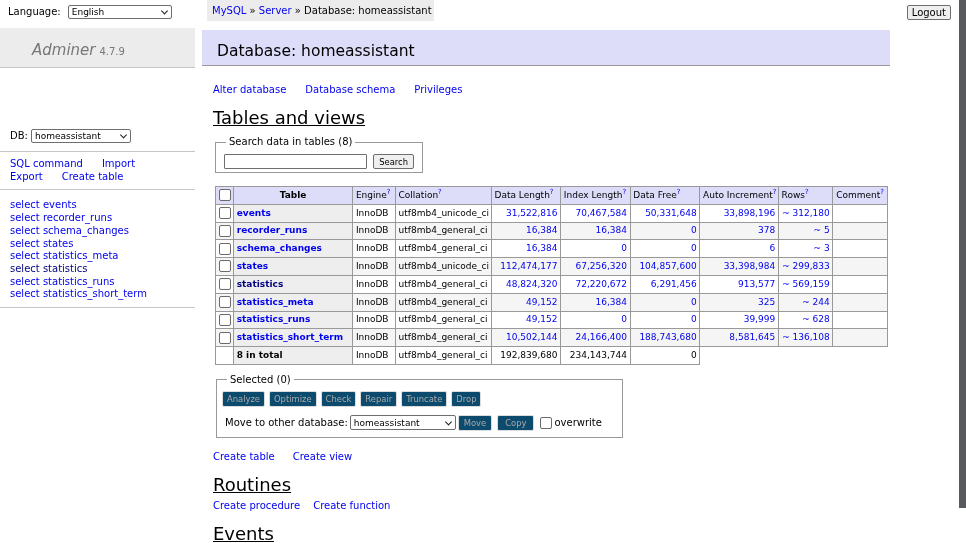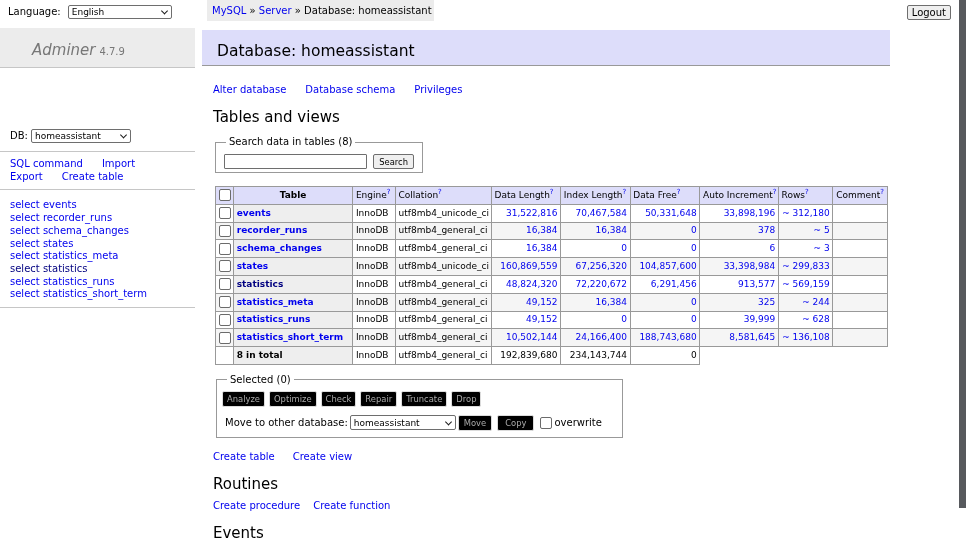--- a/index.html
+++ b/index.html
@@ -32,21 +32,21 @@
   .chev {
     position: absolute; right: 5px; top: 50%; pointer-events: none;
     width: 4px; height: 4px; border: solid #1a1a1a; border-width: 0 1.6px 1.6px 0;
     transform: translateY(-72%) rotate(45deg);
   }
   button {
     font-family: inherit; font-size: 8.4px; color: #000; line-height: 12px;
     background: #efefef; border: 1px solid #6e6e6e; border-radius: 2px;
     padding: 0 5px; margin: 0; height: 15px; box-sizing: border-box; cursor: pointer;
   }
-  button:disabled { color: #ababab; background: #000000; border-color: #dcdcdc; cursor: default; }
+  button:disabled { color: #ababab; background: #0c4a6e; border-color: #dcdcdc; cursor: default; }
   input[type="text"] {
     font-family: inherit; font-size: 9px; background: #fff; color: #000;
     border: 1px solid #6e6e6e; border-radius: 1px; padding: 0 2px; margin: 0;
     height: 15px; box-sizing: border-box;
   }
   input[type="checkbox"] {
     -webkit-appearance: none; appearance: none; margin: 0; vertical-align: middle;
     width: 10px; height: 10px; background: #fff;
     border: 1px solid #6b6b6b; border-radius: 2px;
   }
@@ -73,21 +73,21 @@
     margin: 0 0 18px -11px; background: #ddddfa; border-bottom: 1px solid #999;
     font-size: 15.5px; font-weight: normal; color: #000;
     padding: 12px 15px 5px; line-height: 18px;
   }
   .plinks { margin: 0; line-height: 12px; }
   .plinks a { margin-right: 19px; }
   .plinks.tight a { margin-right: 13px; }
   #create-links { margin-top: 13px; }
   #create-links a { margin-right: 18px; }
   #routine-links { margin-top: 8px; }
-  #content h3 { font-size: 15px; font-weight: normal; margin: 14px 0 0; line-height: 15px; }
+  #content h3 { font-size: 18px; font-weight: normal; margin: 14px 0 0; line-height: 15px; text-decoration: underline; }
 
   fieldset {
     display: inline-block; vertical-align: top; border: 1px solid #999;
     margin: 11px 0 0 2px; padding: 0 8px 6px;
   }
   #search-fs { padding-bottom: 3px; }
   #selected-fs { margin-top: 9px; margin-left: 3px; padding-bottom: 6px; }
   legend { padding: 0 3px; margin-left: 2px; line-height: 12px; }
   #search-fs .fs-row { margin-top: 6px; }
   #search-fs input[type="text"] { width: 143px; }
@@ -244,21 +244,21 @@
           <td class="num"><a>0</a></td>
           <td class="num"><a>6</a></td>
           <td class="num"><a>~ 3</a></td>
           <td></td>
         </tr>
         <tr class="shaded">
           <td class="checkcell"><input type="checkbox" style=""></td>
           <th><a class="">states</a></th>
           <td>InnoDB</td>
           <td>utf8mb4_unicode_ci</td>
-          <td class="num"><a>160,869,559</a></td>
+          <td class="num"><a>112,474,177</a></td>
           <td class="num"><a>67,256,320</a></td>
           <td class="num"><a>104,857,600</a></td>
           <td class="num"><a>33,398,984</a></td>
           <td class="num"><a>~ 299,833</a></td>
           <td></td>
         </tr>
         <tr class="">
           <td class="checkcell"><input type="checkbox" style=""></td>
           <th><a class="visited">statistics</a></th>
           <td>InnoDB</td>

